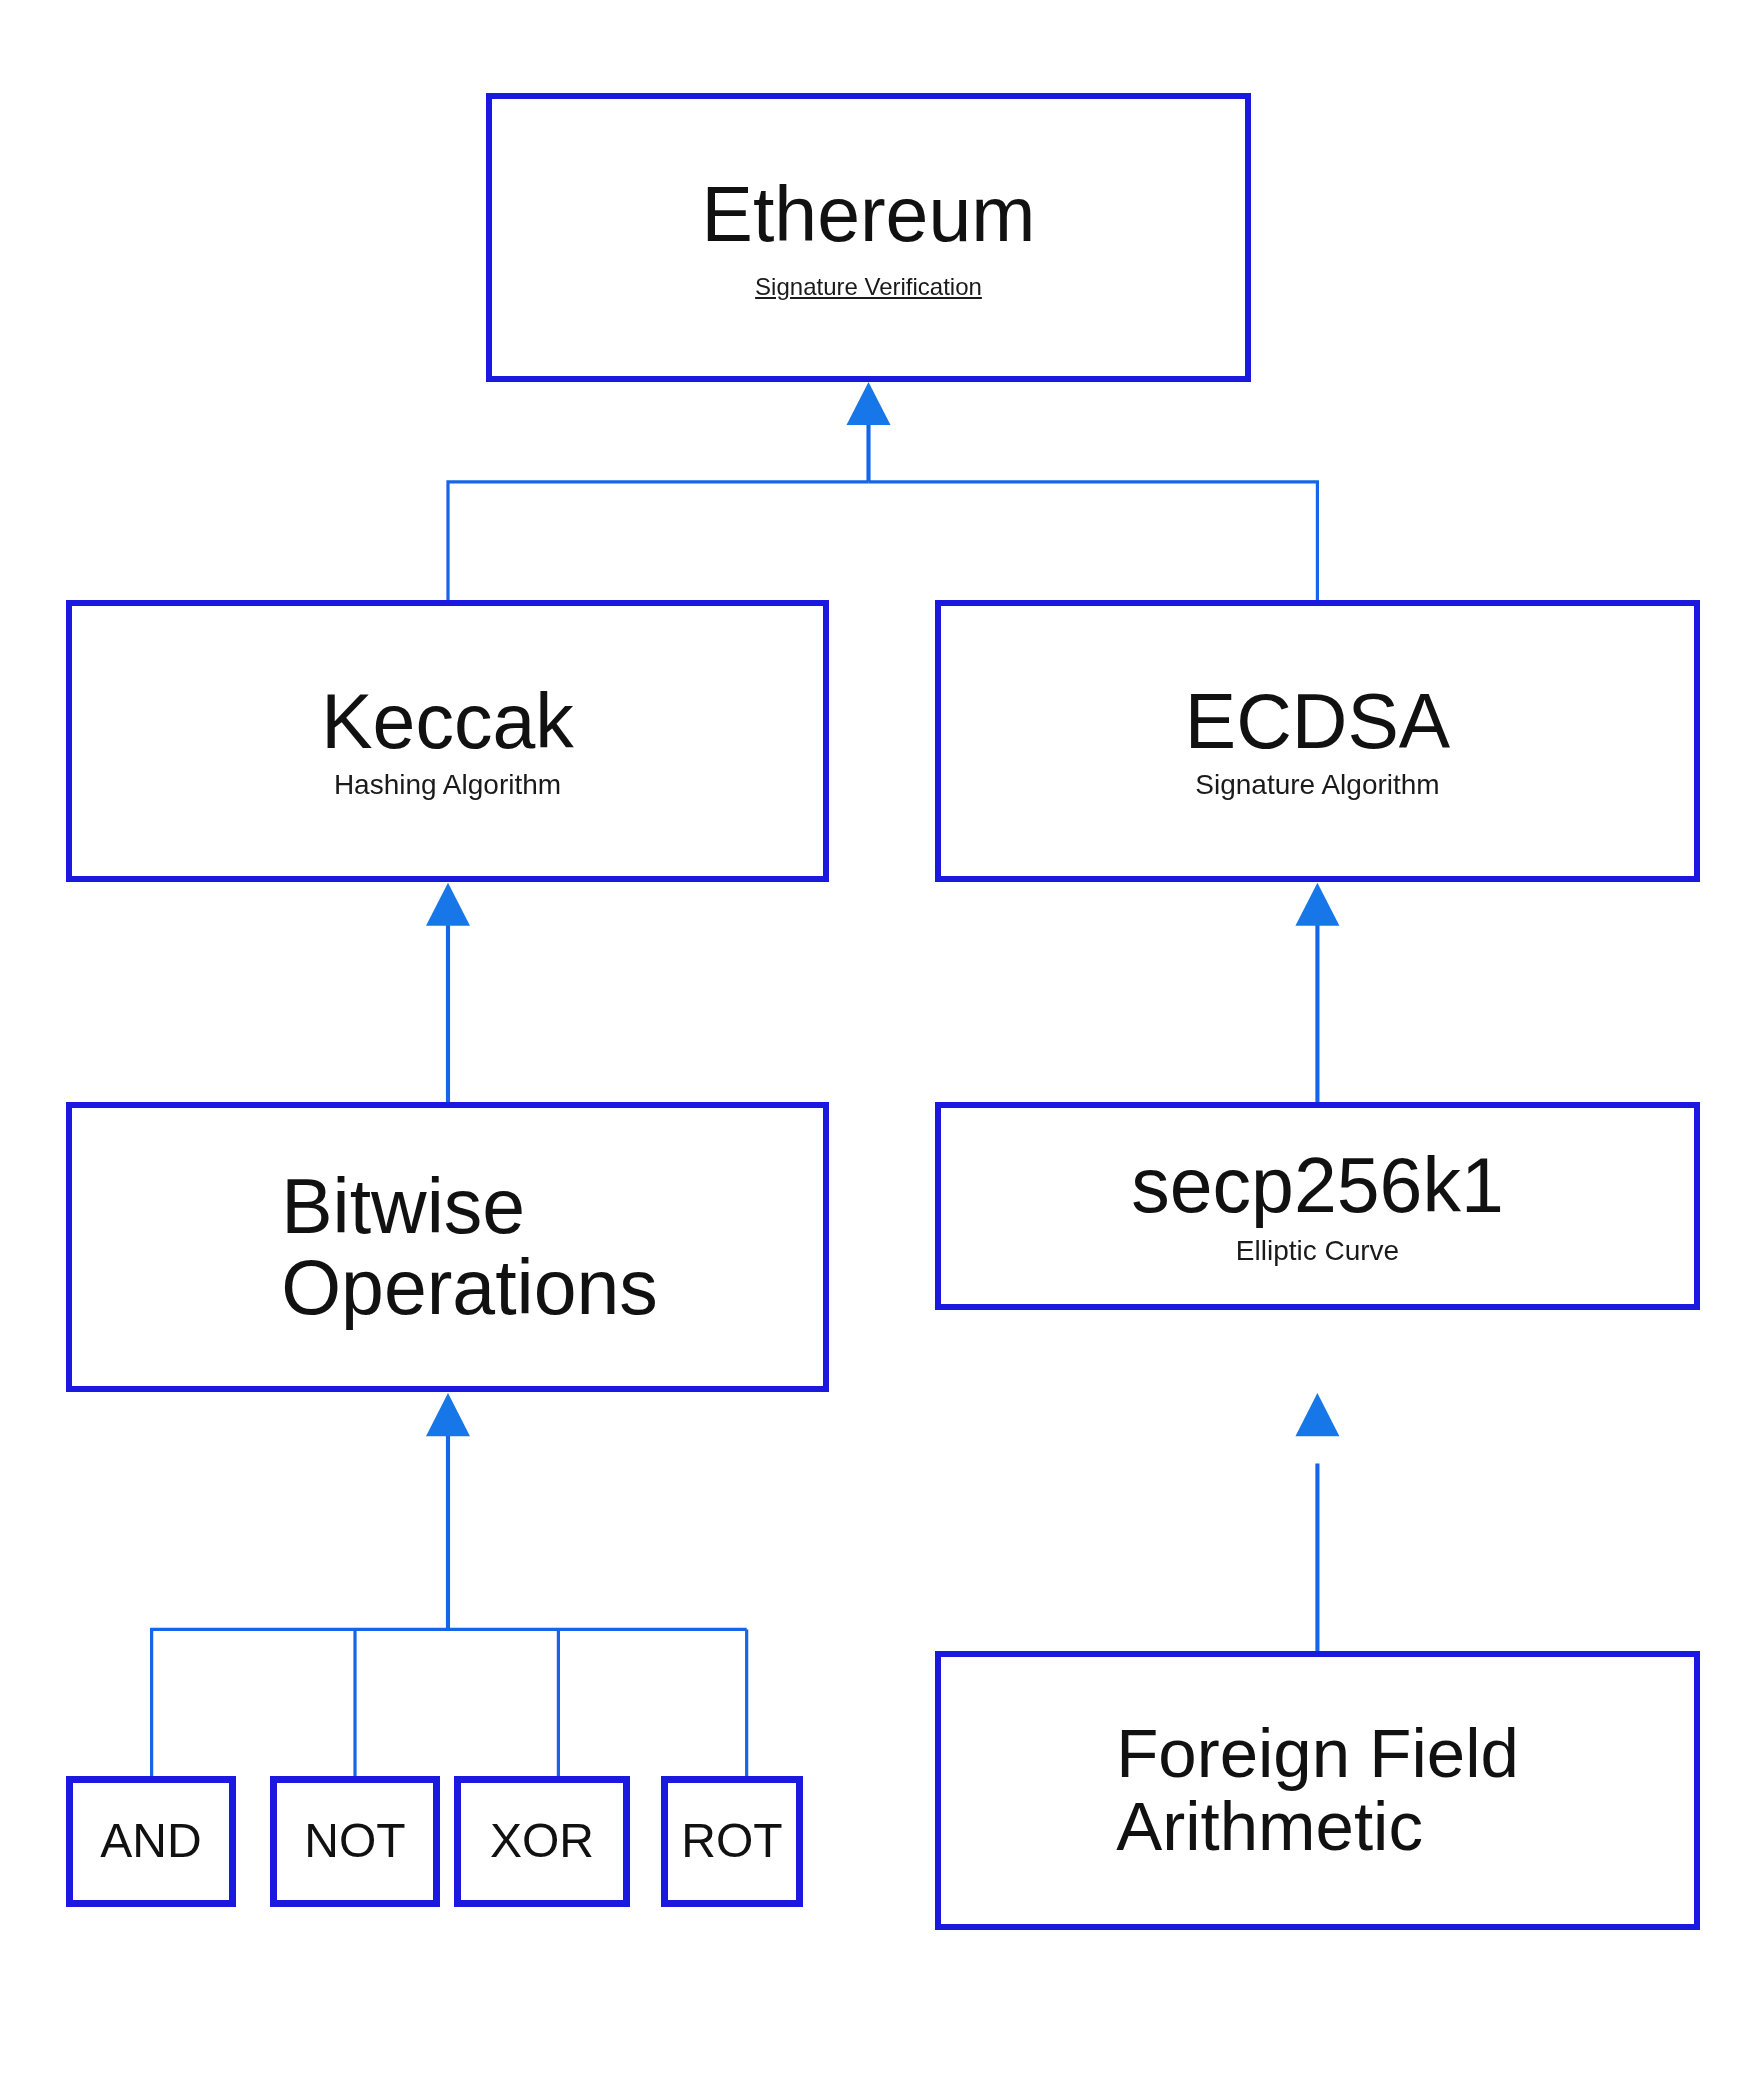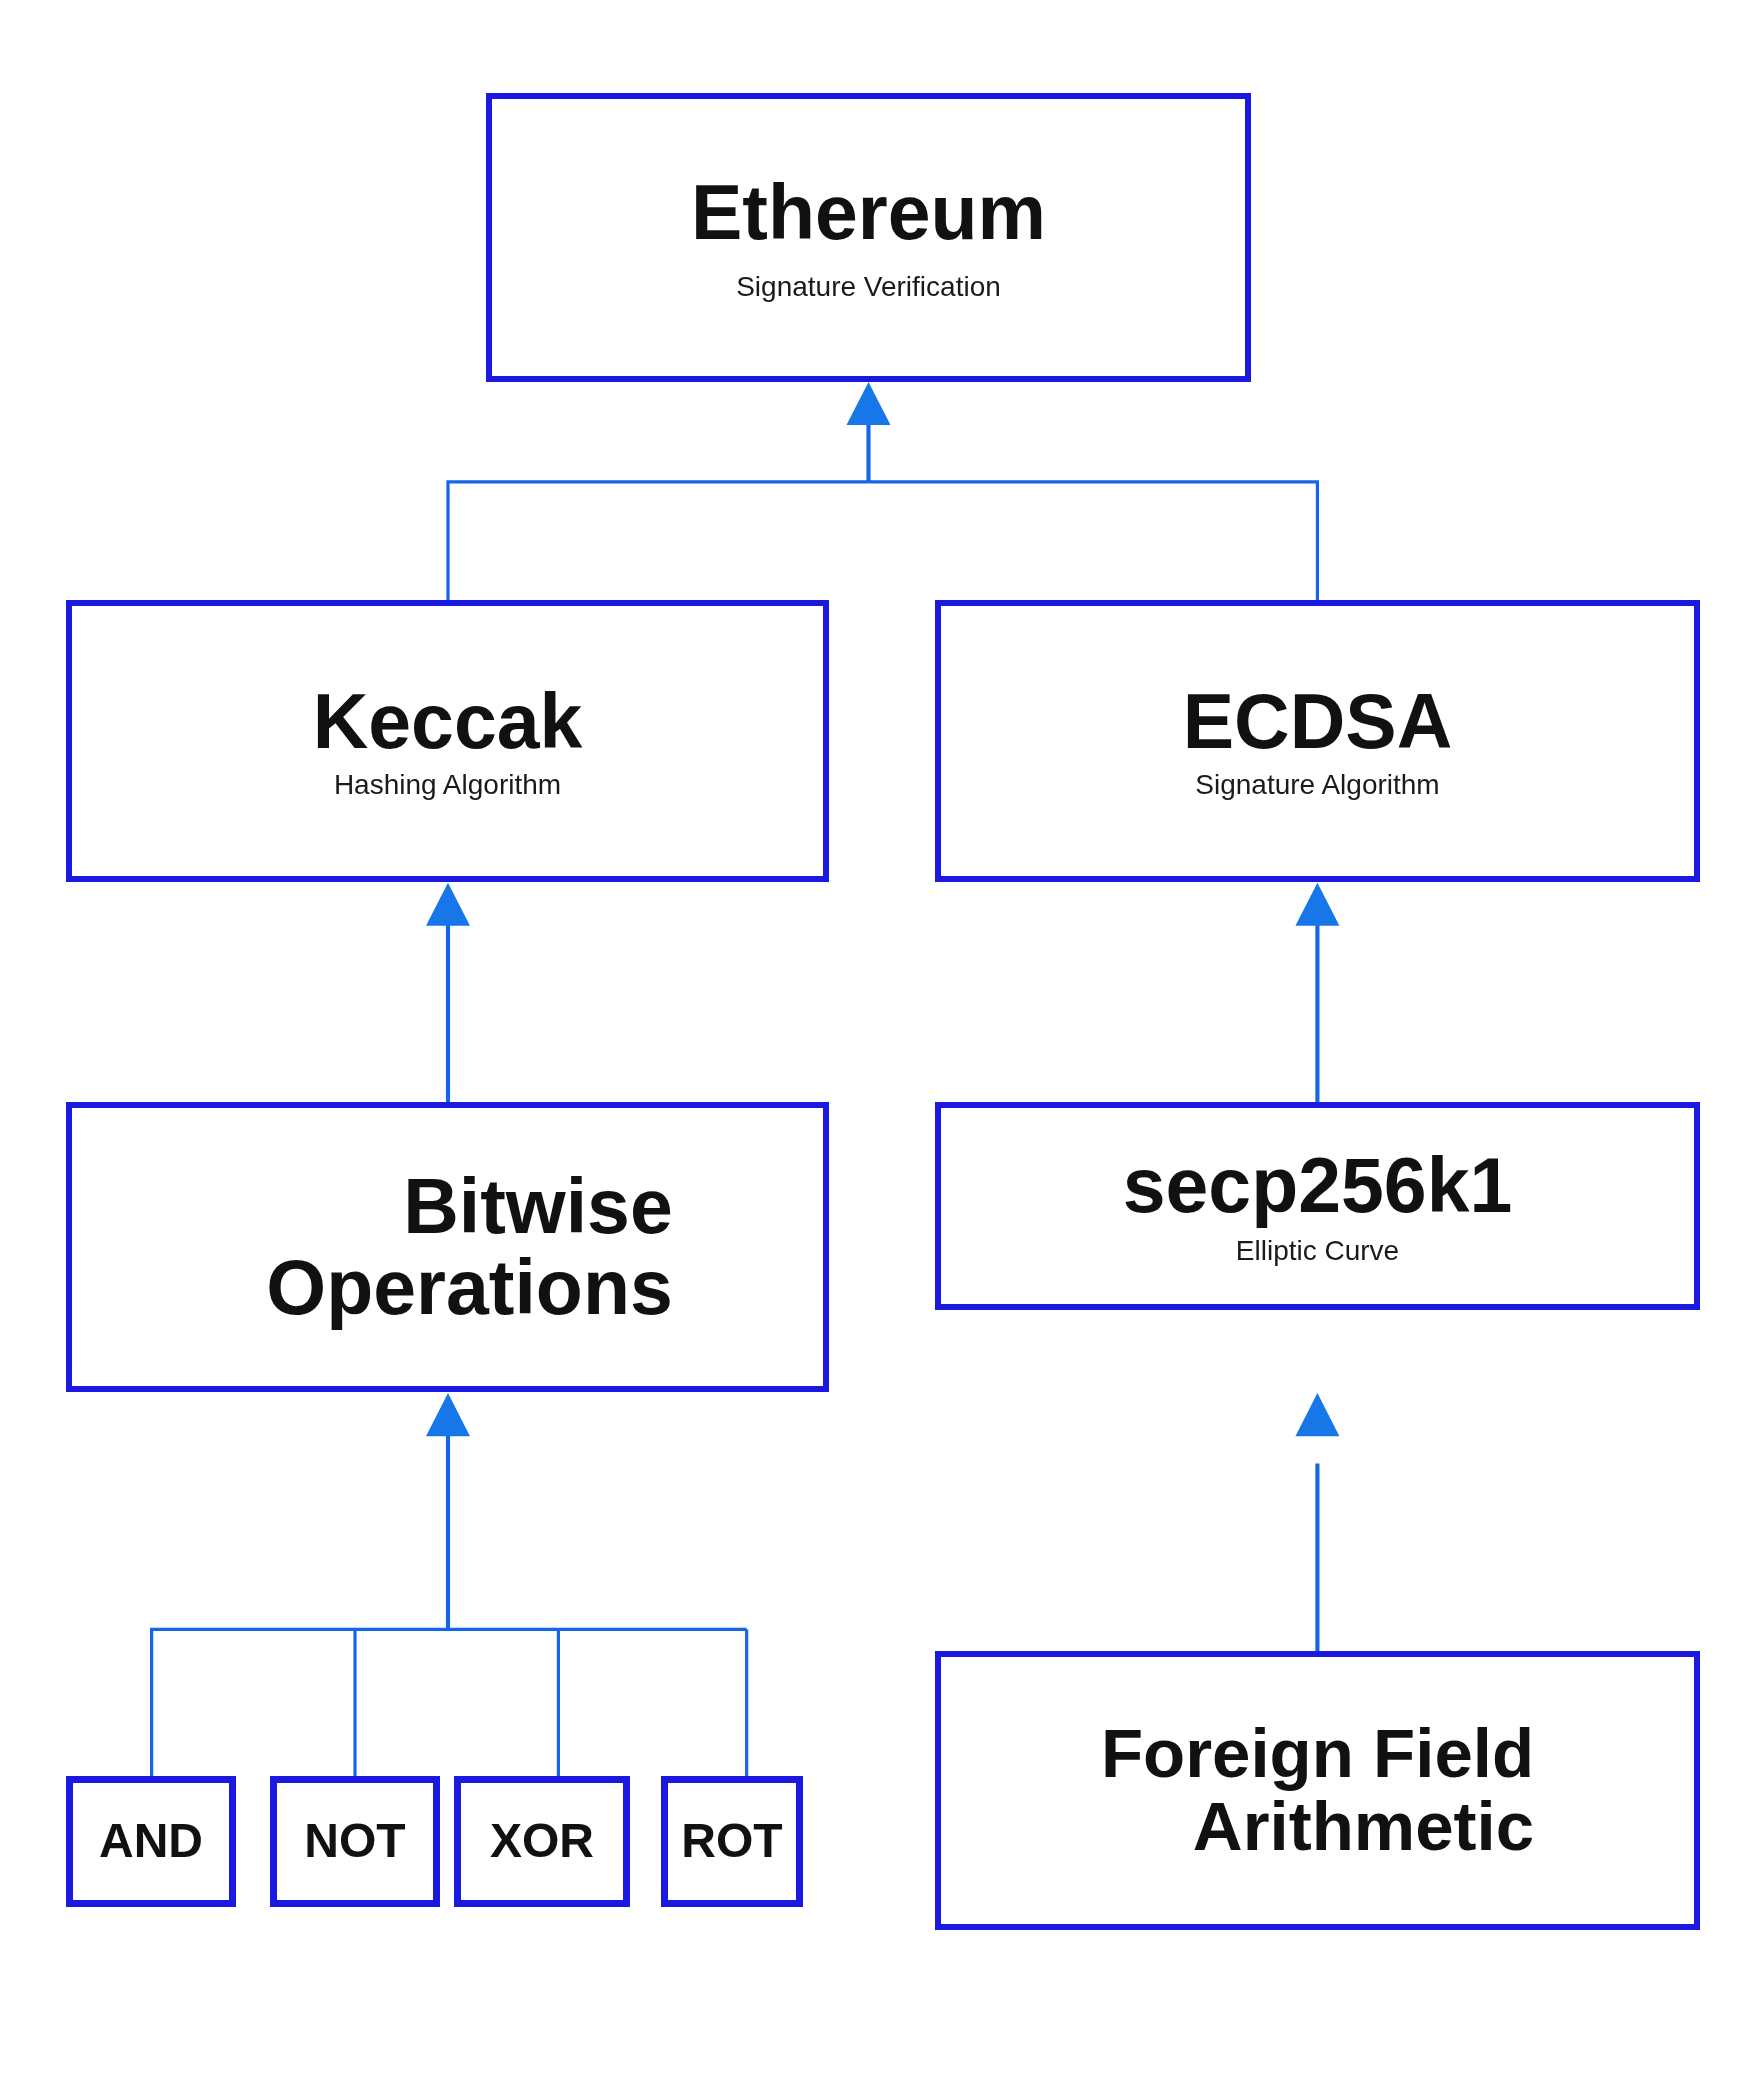--- a/index.html
+++ b/index.html
@@ -1,27 +1,27 @@
 <!DOCTYPE html>
 <html style="font-size:7.3px"><head>
 <meta charset="utf-8">
 <style>
   html,body{margin:0;padding:0;background:#ffffff;}
   body{width:1759px;height:2077px;font-family:"Liberation Sans",sans-serif;position:relative;overflow:hidden;}
   #canvas{position:absolute;inset:0;}
   svg.edges{position:absolute;left:0;top:0;width:1759px;height:2077px;}
   .node{position:absolute;box-sizing:border-box;background:#ffffff;
         display:flex;flex-direction:column;align-items:center;justify-content:center;}
-  .node .title{color:#111111;line-height:1.05;text-align:right;white-space:pre-line;font-weight:700;}
+  .node .title{color:#111111;line-height:1.05;text-align:left;white-space:pre-line;font-weight:400;}
   .node .sub{color:#1a1a1a;text-align:center;font-weight:400;}
 
   
   #n-ethereum{left:486px;top:93px;width:765px;height:289px;border:6.4px solid #1b18df;}
   #n-ethereum .title{font-size:77px;}
-  #n-ethereum .sub{font-size:28px;margin-top:19px;}
+  #n-ethereum .sub{font-size:24px;margin-top:19px;text-decoration:underline;}
 
   
   #n-keccak{left:66px;top:600px;width:763px;height:282px;border:6.4px solid #1b18df;}
   #n-keccak .title{font-size:77px;}
   #n-keccak .sub{font-size:28px;margin-top:6.4px;}
 
   #n-ecdsa{left:935px;top:600px;width:765px;height:282px;border:6.4px solid #1b18df;}
   #n-ecdsa .title{font-size:77px;}
   #n-ecdsa .sub{font-size:28px;margin-top:6.4px;}
 

